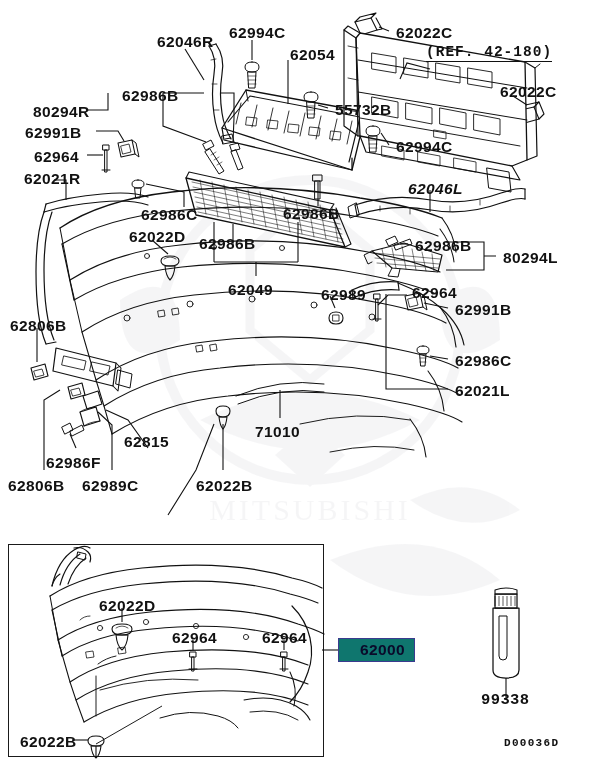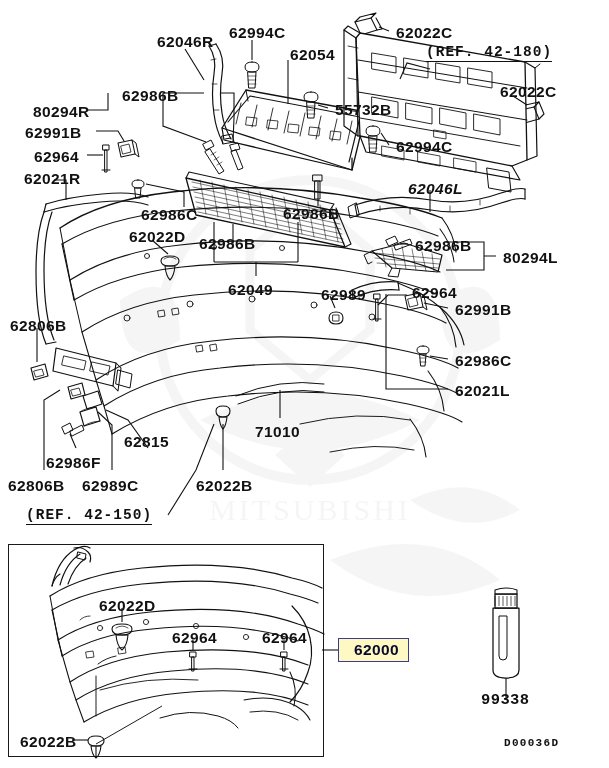--- a/index.html
+++ b/index.html
@@ -31,23 +31,23 @@
   }
   .lbl.code{
     font-family:"Liberation Mono","DejaVu Sans Mono",monospace;
     font-size:11px;font-weight:700;letter-spacing:1.3px;
   }
   .badge{
     position:absolute;
     font-family:"Liberation Sans","DejaVu Sans",sans-serif;
     font-size:15.5px;font-weight:700;letter-spacing:0.4px;
     color:#0a0a2a;
-    background:#fef9c3;
+    background:#0f766e;
     border:1.6px solid #3b3b8f;
-    padding:2px 9px 3px 15px;
+    padding:2px 9px 3px 21px;
     line-height:1.1;
     white-space:nowrap;
   }
   .inset{
     position:absolute;
     border:1.7px solid #1a1a1a;
     background:transparent;
   }
   .wm{position:absolute;opacity:.065;pointer-events:none;}
 </style>
@@ -547,21 +547,20 @@
   <div class="lbl" style="left:455px;top:353px;">62986C</div>
   <div class="lbl" style="left:455px;top:383px;">62021L</div>
   <div class="lbl" style="left:255px;top:424px;">71010</div>
   <div class="lbl" style="left:46px;top:455px;">62986F</div>
   <div class="lbl" style="left:124px;top:434px;">62815</div>
   <div class="lbl" style="left:8px;top:478px;">62806B</div>
   <div class="lbl" style="left:82px;top:478px;">62989C</div>
   <div class="lbl" style="left:196px;top:478px;">62022B</div>
 
   <div class="lbl ref" style="left:426px;top:45px;">(REF. 42-180)</div>
-  <div class="lbl ref" style="left:26px;top:508px;">(REF. 42-150)</div>
 
   <div class="lbl" style="left:99px;top:598px;">62022D</div>
   <div class="lbl" style="left:172px;top:630px;">62964</div>
   <div class="lbl" style="left:262px;top:630px;">62964</div>
   <div class="lbl" style="left:20px;top:734px;">62022B</div>
 
   <div class="badge" style="left:338px;top:638px;">62000</div>
 
   <div class="lbl" style="left:481px;top:693px;font-family:Liberation Mono, monospace;">99338</div>
 

